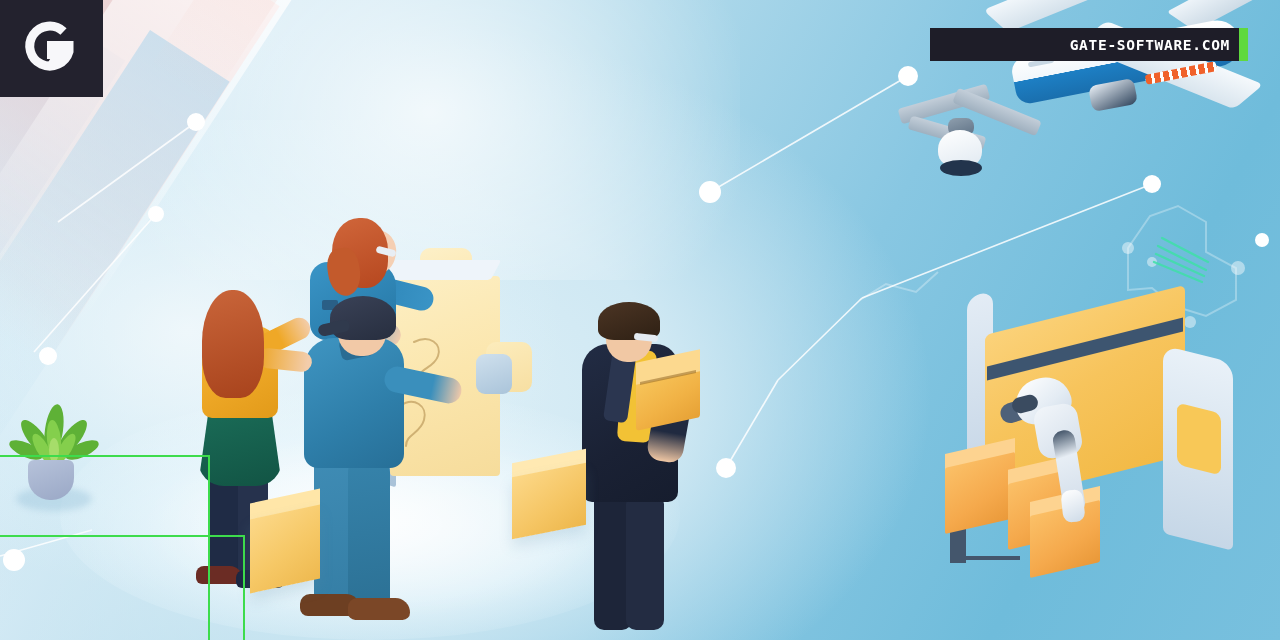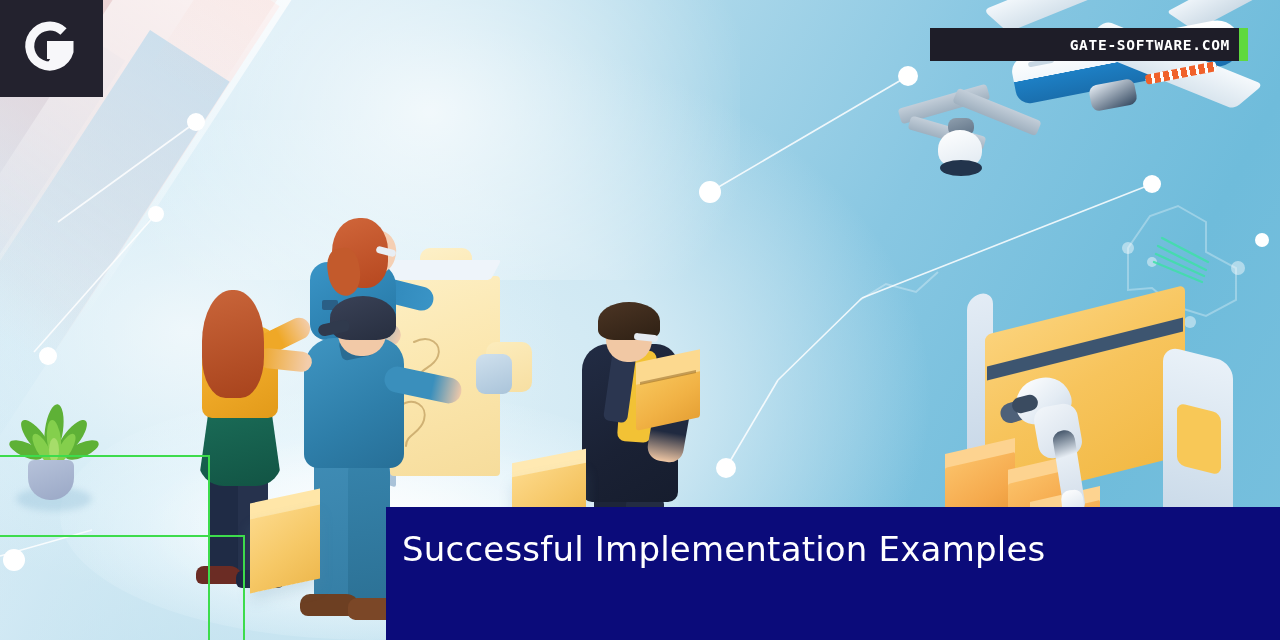--- a/index.html
+++ b/index.html
@@ -702,17 +702,14 @@
     <svg width="58" height="58" viewBox="0 0 58 58">
       <path d="M40.5 11.5 A20 20 0 1 0 46 31.5 L46 25.5 L28.5 25.5 L28.5 34.5 L35.5 34.5 L27 47.5 L37 34.5 L37 25.5" fill="none" stroke="#f7f7fa" stroke-width="9" stroke-linecap="butt" stroke-linejoin="miter"></path>
     </svg>
   </div>
 
   <div class="watermark">
     <span class="watermark-text">GATE-SOFTWARE.COM</span>
     <span class="watermark-accent"></span>
   </div>
 
-  <div class="title-bar">
-    <span class="title-text">Successful Implementation Examples</span>
-  </div>
 
 </div>
 
 </body></html>

